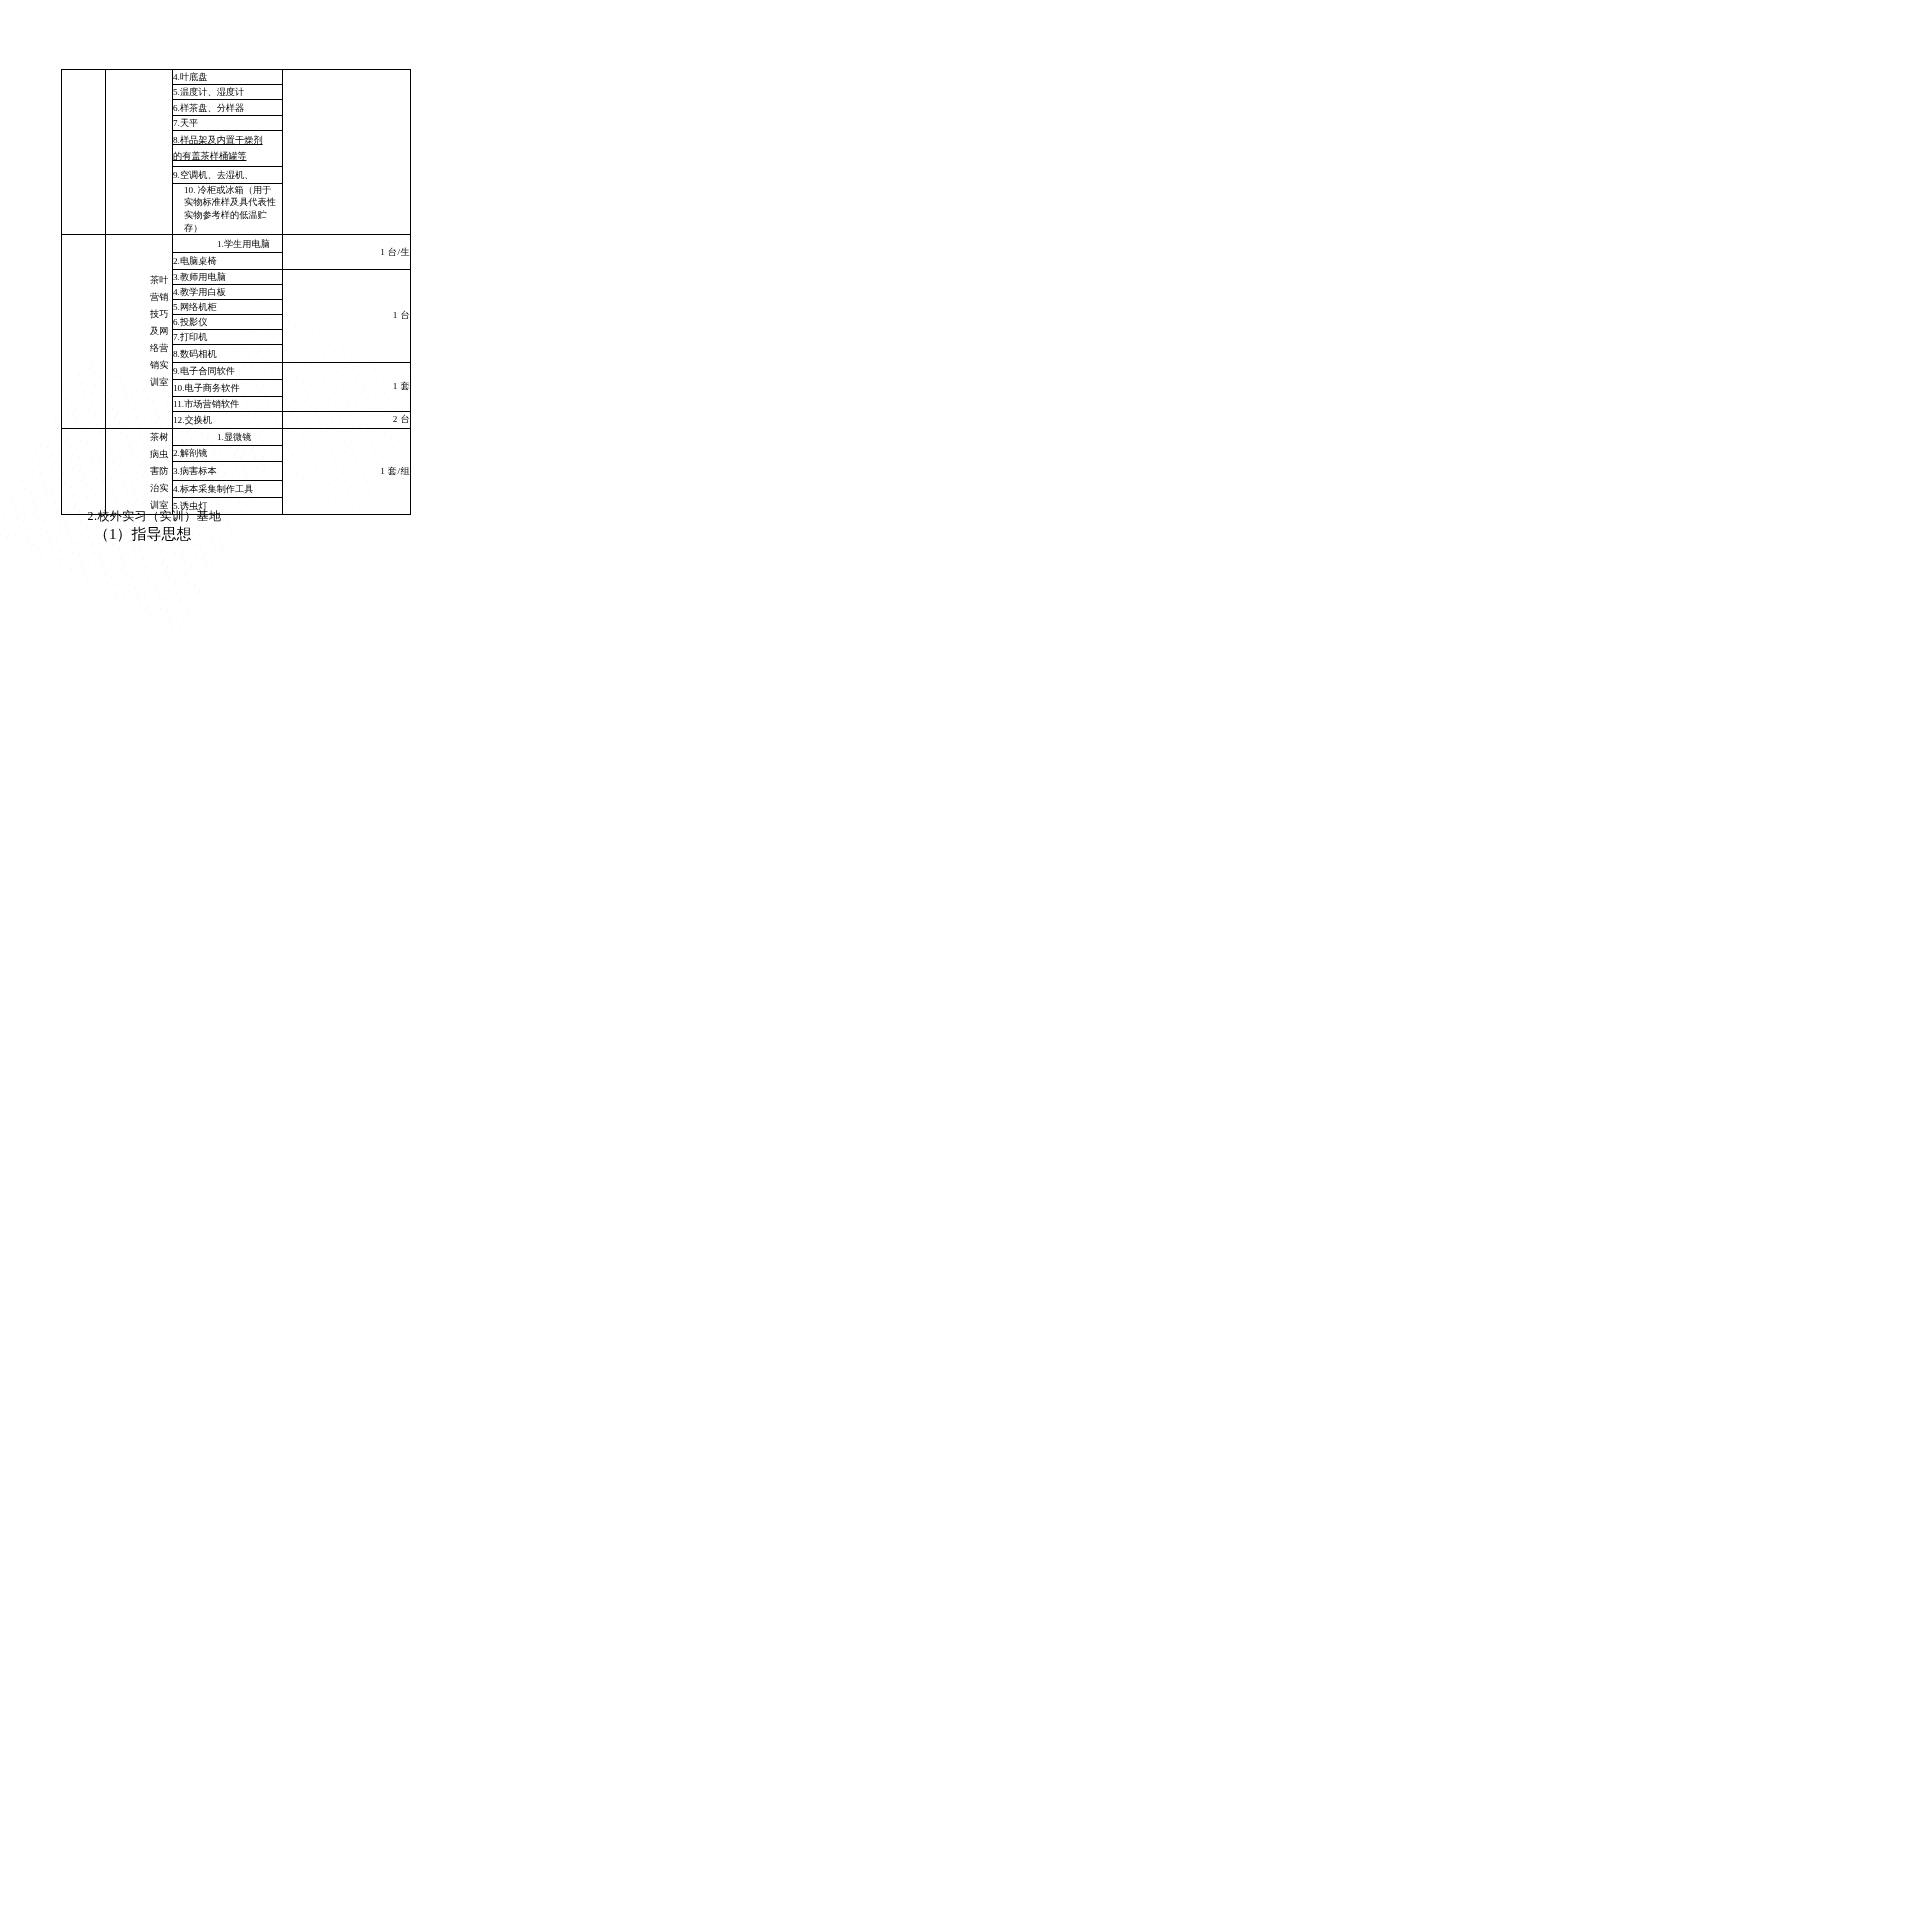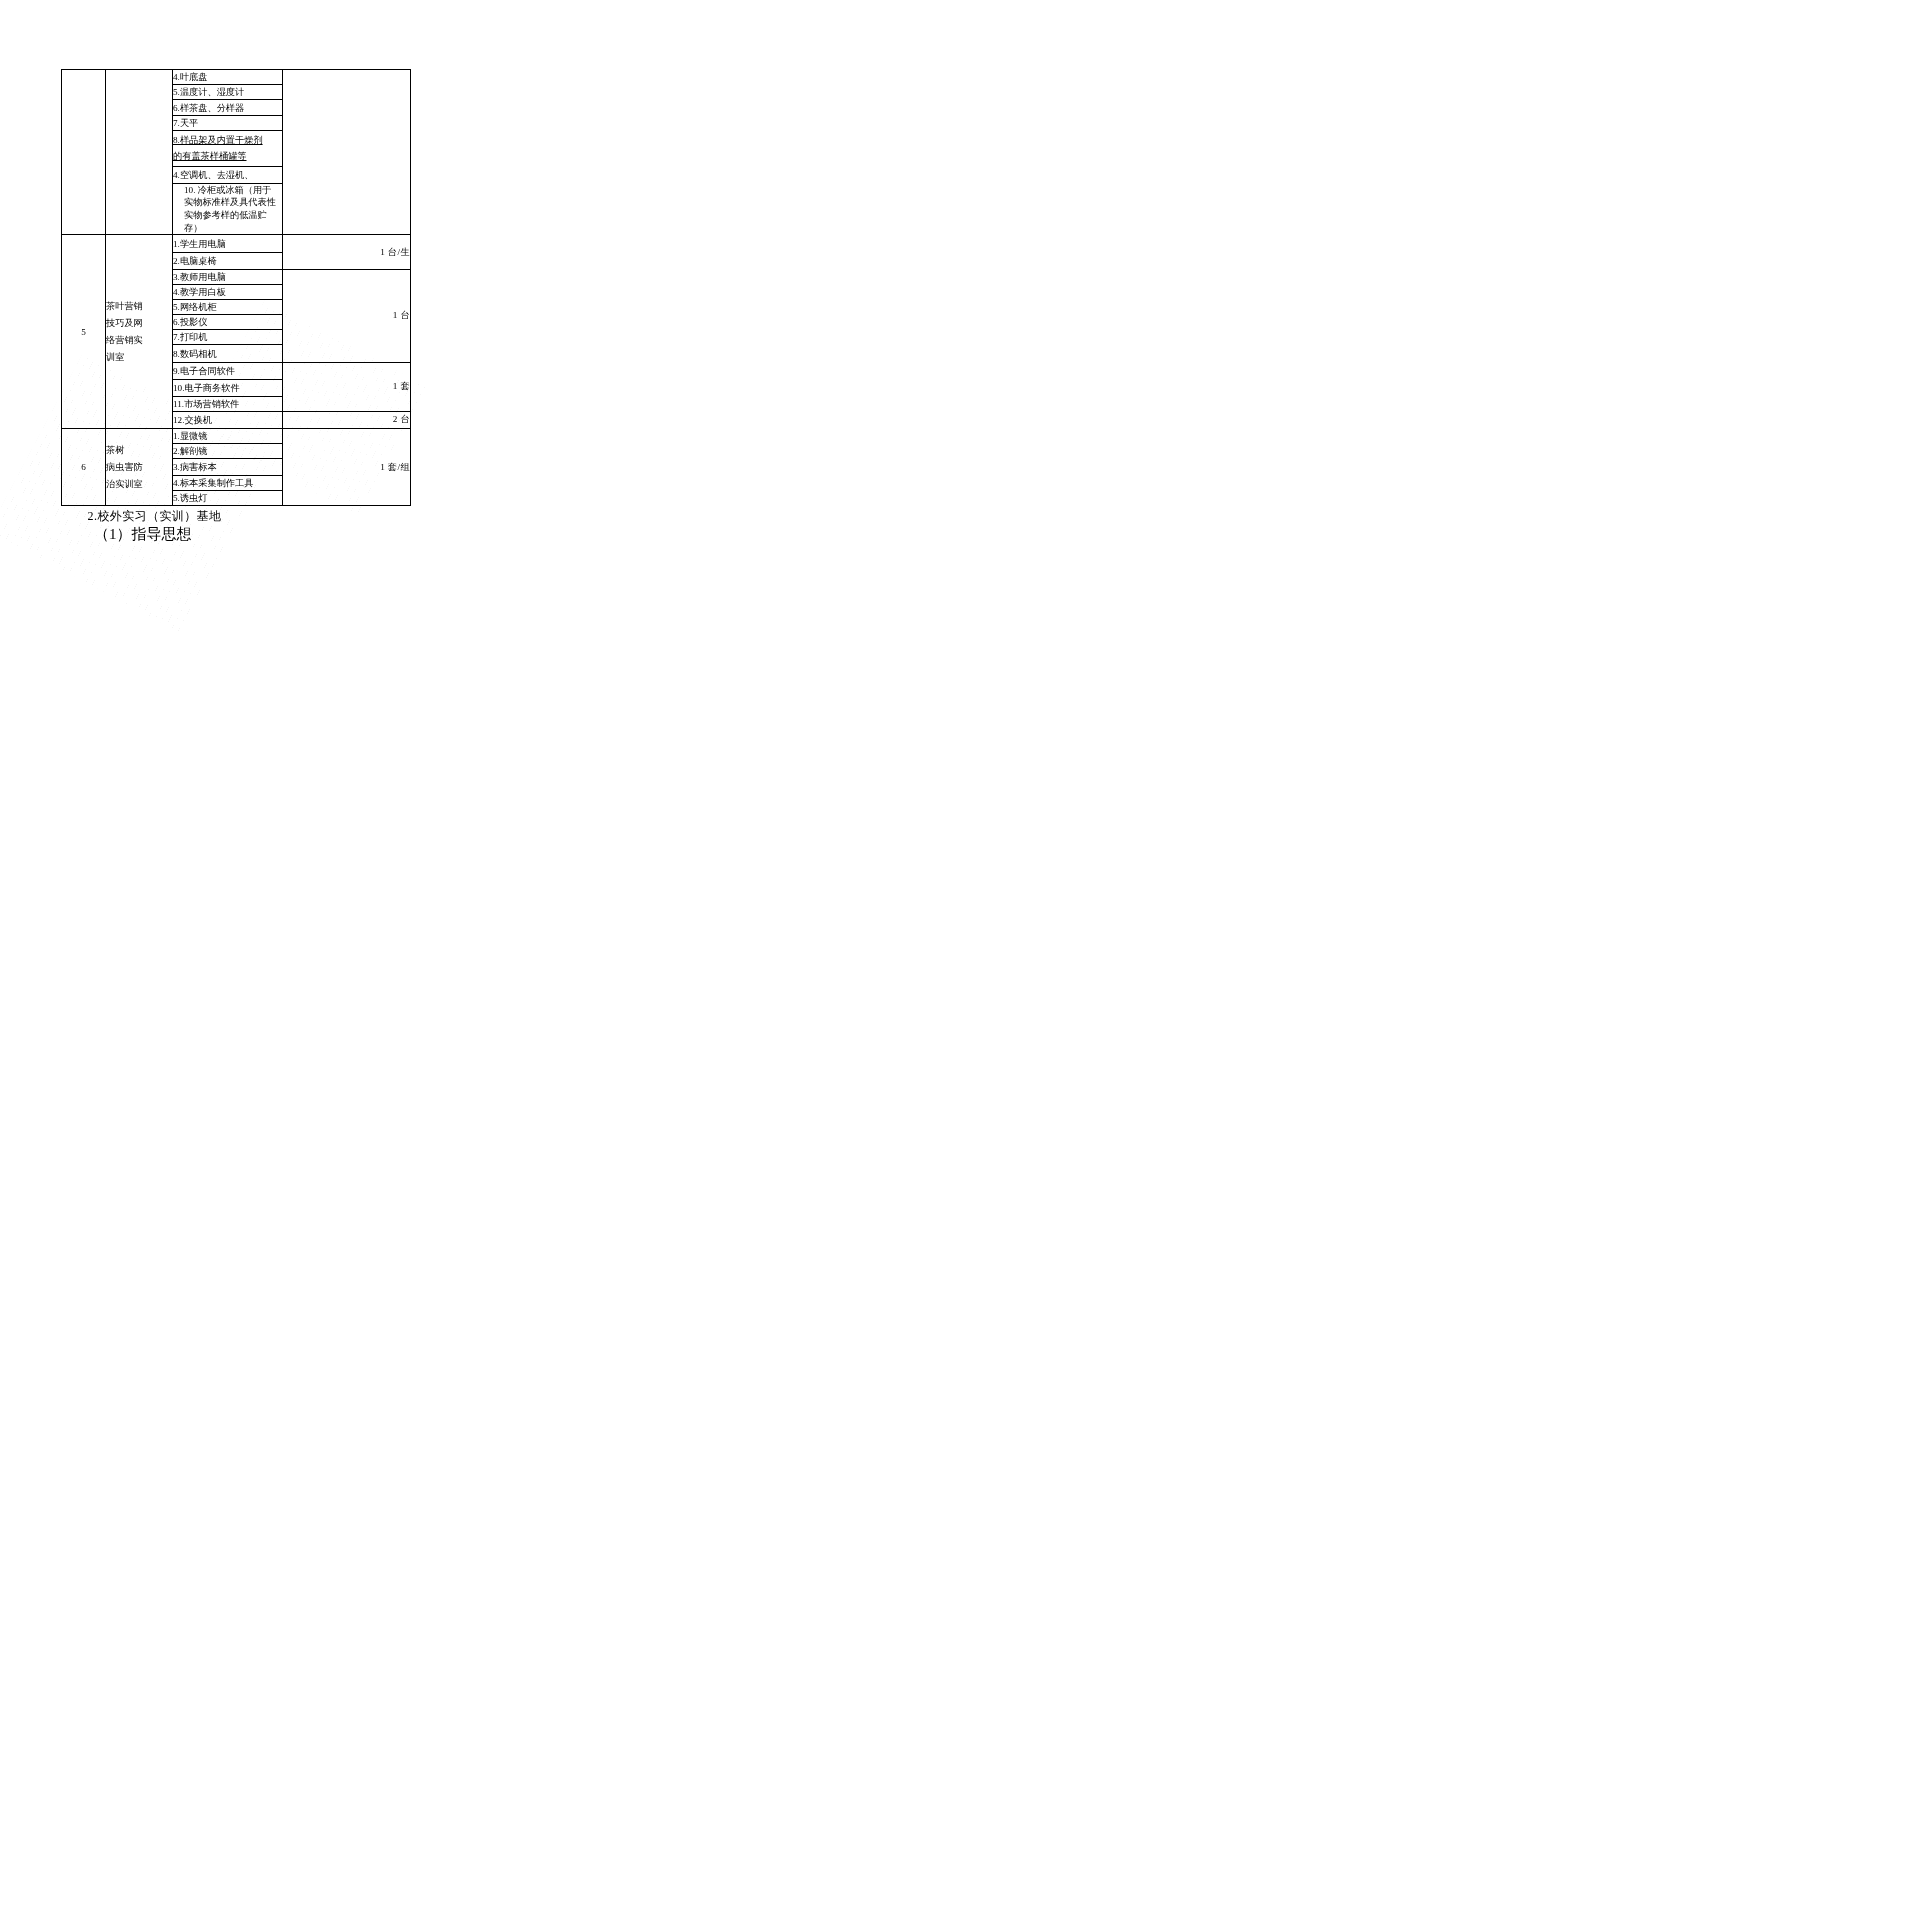--- a/index.html
+++ b/index.html
@@ -49,21 +49,21 @@
     border: 0.4px solid #000;
     border-left-width: 0.8px;
     border-right-width: 0.8px;
     padding: 0;
     font-size: 9.2px;
     color: #000;
     overflow: hidden;
     margin-left: 8px;
   }
   tr.grp > td { border-top-width: 0.8px; }
-  tr.sec > td { border-top-width: 1.2px; }
+  tr.sec > td { border-top-width: 1.2px; padding-left: 44px; }
 
   td.c1 { text-align: center; vertical-align: middle; }
   td.c2 { vertical-align: middle; line-height: 17px; font-family: Liberation Serif, serif; }
   td.c3 {
     text-align: left;
     vertical-align: middle;
     padding: 0.8px 3.1px 0.8px 5px;
     line-height: 14px;
   }
   td.c3.lh40 { line-height: 15.4px; text-decoration: underline; }
@@ -133,21 +133,21 @@
       <tr style="height:12.7px">
         <td class="c3">7.天平</td>
       </tr>
       <tr style="height:36px">
         <td class="c3 lh40">
           <div>8.样品架及内置干燥剂</div>
           <div>的有盖茶样桶罐等</div>
         </td>
       </tr>
       <tr style="height:16.6px">
-        <td class="c3">4.空调机、去湿机、</td>
+        <td class="c3">9.空调机、去湿机、</td>
       </tr>
       <tr style="height:50px">
         <td class="c3 lh33">
           <div>10. 冷柜或冰箱（用于</div>
           <div>实物标准样及具代表性</div>
           <div>实物参考样的低温贮</div>
           <div>存）</div>
         </td>
       </tr>
 

